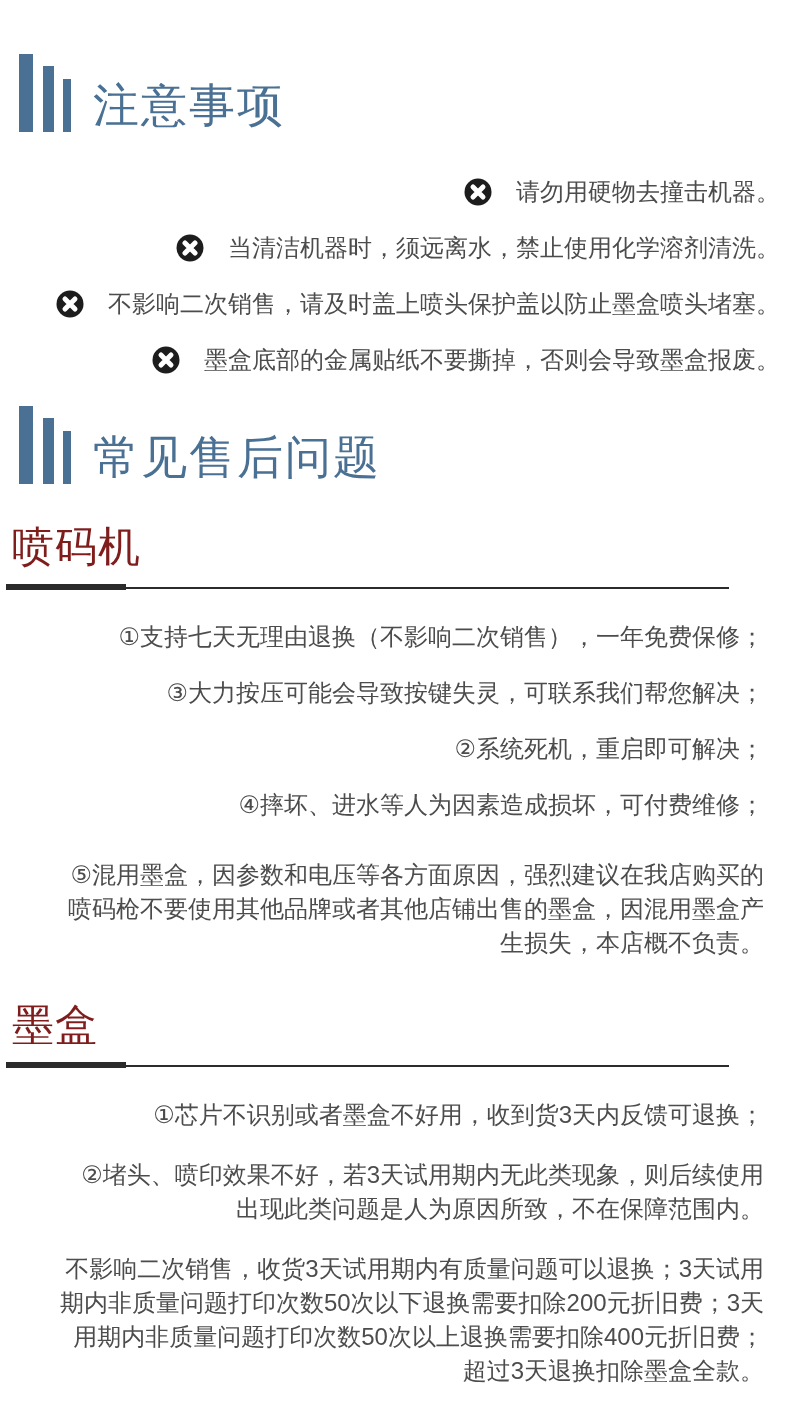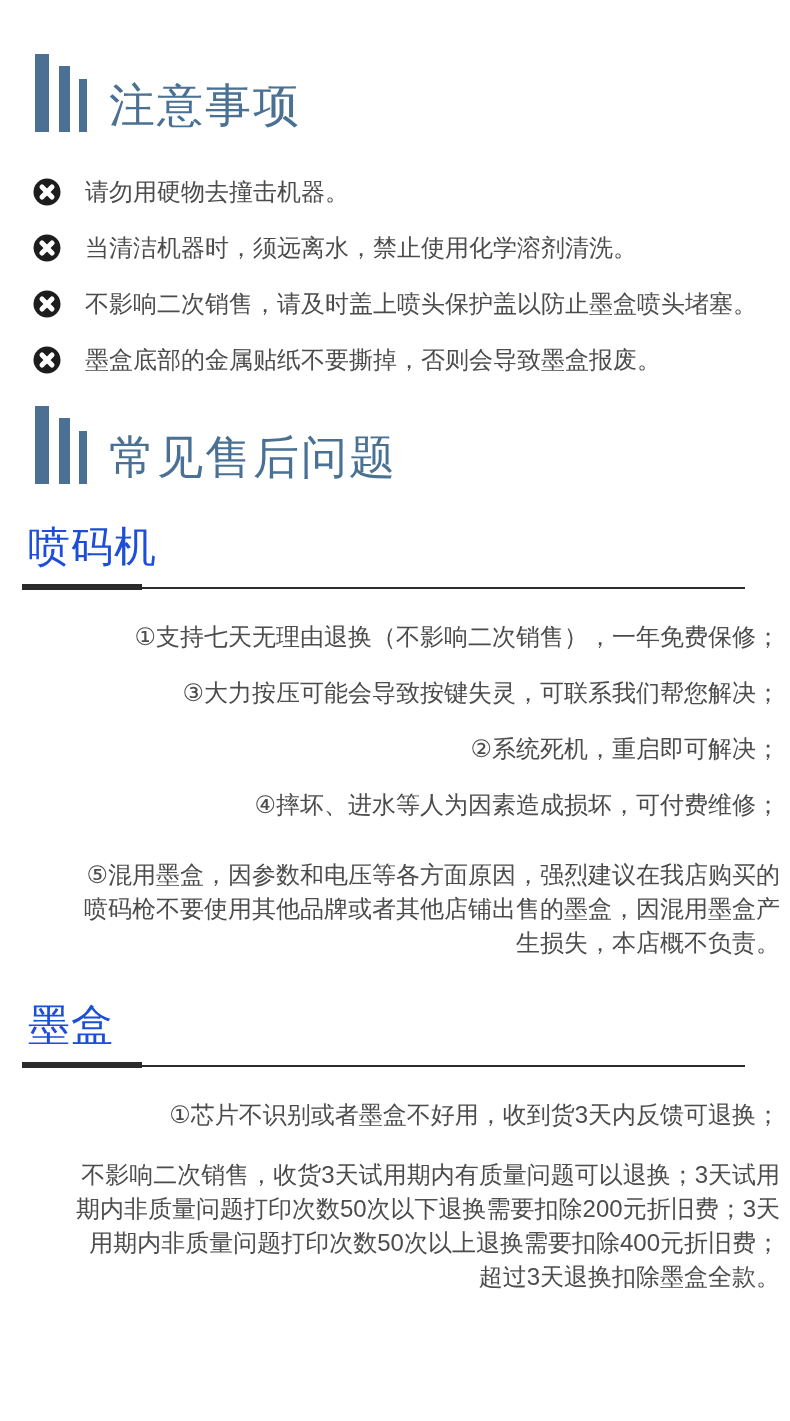--- a/index.html
+++ b/index.html
@@ -11,21 +11,21 @@
     width: 790px;
     height: 1421px;
     font-family: "Liberation Sans", "DejaVu Sans", sans-serif;
     color: #4c4c4c;
     overflow: hidden;
   }
   .page {
     box-sizing: border-box;
     width: 790px;
     height: 1235px;
-    padding: 50px 10px 0 28px;
+    padding: 50px 10px 0 12px;
     background: #ffffff;
   }
 
   
   .section-header {
     display: flex;
     align-items: flex-end;
     height: 82px;
     margin-left: 7px;
     margin-bottom: 46px;
@@ -50,36 +50,37 @@
   }
 
   
   .notice-list { margin-top: 0; }
   .notice-row {
     display: flex;
     align-items: center;
     height: 28px;
     margin-bottom: 28px;
     margin-left: 5px;
+    justify-content: flex-end;
   }
   .cross-icon {
     width: 28px;
     height: 28px;
     flex: 0 0 28px;
   }
   .notice-text {
     margin-left: 24px;
     font-size: 24px;
     color: #4c4c4c;
     white-space: nowrap;
   }
   .sub-heading {
     font-size: 42px;
     line-height: 46px;
-    color: #1d4ed8;
+    color: #7f1d1d;
     letter-spacing: 1px;
     font-weight: 400;
   }
   .heading-rule {
     position: relative;
     height: 6px;
     width: 723px;
     margin-left: -6px;
     margin-top: 14px;
     margin-bottom: 30px;
@@ -184,20 +185,22 @@
   </div>
 
   <div class="cartridge-section">
     <div class="sub-heading">墨盒</div>
     <div class="heading-rule">
       <div class="rule-thin"></div>
       <div class="rule-thick"></div>
     </div>
     <div class="qa-list qa-list-cartridge">
       <p class="qa-item">①芯片不识别或者墨盒不好用，收到货3天内反馈可退换；</p>
+      <p class="qa-item">②堵头、喷印效果不好，若3天试用期内无此类现象，则后续使用
+出现此类问题是人为原因所致，不在保障范围内。</p>
       <p class="qa-item">不影响二次销售，收货3天试用期内有质量问题可以退换；3天试用
 期内非质量问题打印次数50次以下退换需要扣除200元折旧费；3天
 用期内非质量问题打印次数50次以上退换需要扣除400元折旧费；
 超过3天退换扣除墨盒全款。</p>
     </div>
   </div>
 
 </div>
 
 </body></html>

